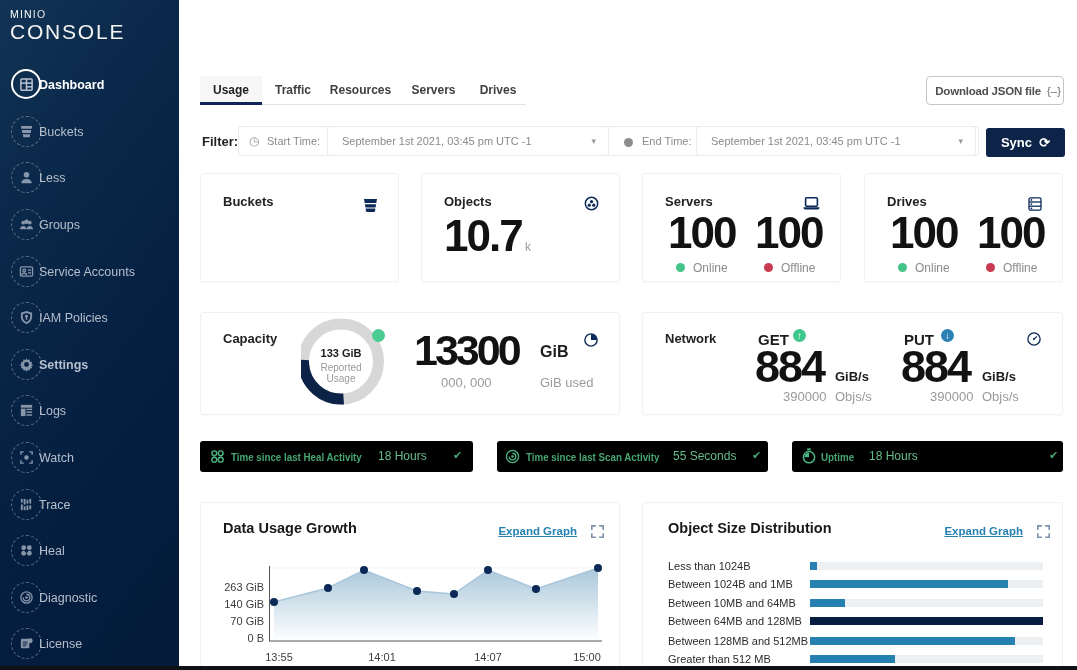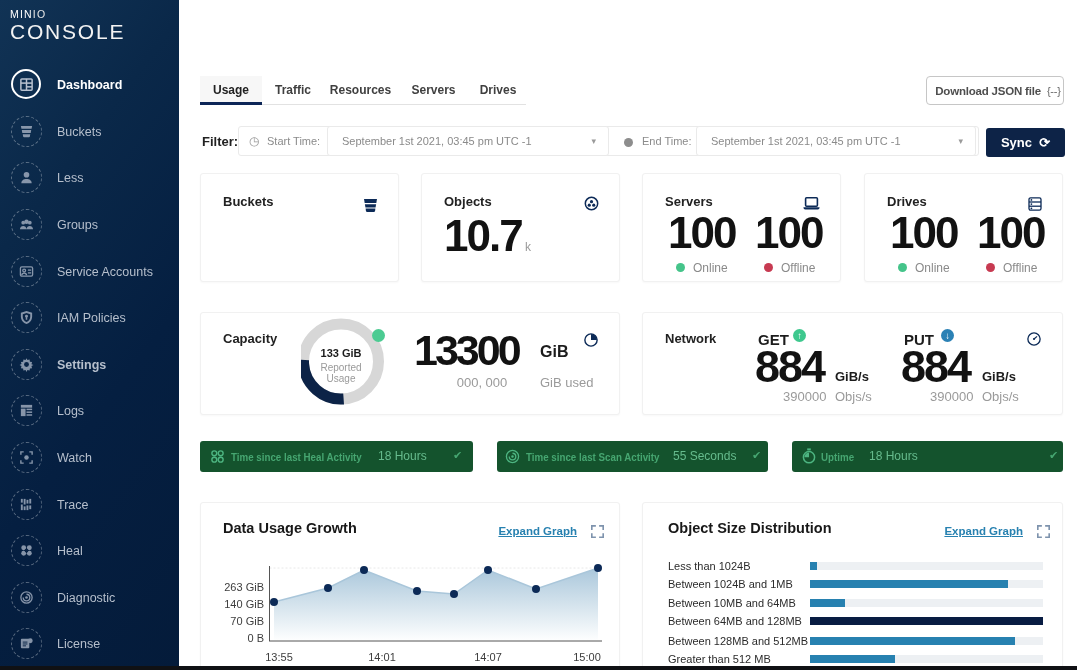--- a/index.html
+++ b/index.html
@@ -10,21 +10,21 @@
   background:linear-gradient(127deg,#113355 0%,#0a2849 28%,#051f41 60%,#041b3a 100%); }
 #logo { padding:8px 0 0 10px; color:#fff; }
 #logo .minio { font-size:10.5px; letter-spacing:1.2px; color:#fff; }
 #logo .minio b { font-weight:normal; }
 #logo .minio span { font-weight:400; color:#e7e7e7; }
 #logo .console { font-size:21px; font-weight:400; letter-spacing:1.8px; color:#f3f3f3; margin-top:0px; }
 .nav-item { position:absolute; left:0; width:179px; height:36px; }
 .nav-circle { position:absolute; left:11px; top:2px; width:31px; height:31px; border-radius:50%;
   border:1px dashed rgba(255,255,255,0.33); display:flex; align-items:center; justify-content:center; }
 .nav-circle svg { width:15px; height:15px; fill:#a7b2c3; opacity:0.8; }
-.nav-label { position:absolute; left:57px; top:50%; transform:translateY(-50%);
+.nav-label { position:absolute; left:39px; top:50%; transform:translateY(-50%);
   font-size:12.5px; color:#b6bfcc; }
 .nav-item.active .nav-circle { border:2px solid #fff; width:30px; height:30px; } .nav-item.active .nav-circle svg { opacity:1; }
 .nav-item.active .nav-label { color:#fff; font-weight:bold; }
 
 #main { position:absolute; left:179px; top:0; width:898px; height:670px; background:#fff; }
 #topbar { position:absolute; left:0; top:0; width:898px; height:48px; background:#fff;
   box-shadow:0 3px 5px rgba(0,0,0,0.07); }
 #topbar .title { position:absolute; left:23px; top:13px; font-size:15px; font-weight:bold; color:#201f1f; }
 
 #tabsrow { position:absolute; left:0; top:76px; width:898px; height:30px; }
@@ -49,21 +49,21 @@
 #syncbtn { position:absolute; left:807px; top:2px; width:79px; height:29px; background:#0d2347;
   border-radius:3px; color:#fff; font-size:13px; font-weight:bold;
   display:flex; align-items:center; justify-content:center; }
 
 .card { position:absolute; background:#fff; border:1px solid #f1f1f1; border-radius:3px;
   box-shadow:0 1px 2px rgba(0,0,0,0.03); }
 .card .clabel { position:absolute; left:22px; top:20px; font-size:13px; font-weight:bold; color:#222; }
 .card .cicon { position:absolute; right:20px; top:22px; }
 .bignum { font-weight:bold; color:#121212; letter-spacing:-2px; }
 
-.pill { position:absolute; top:441px; height:31px; background:#14532d; border-radius:3px;
+.pill { position:absolute; top:441px; height:31px; background:#000000; border-radius:3px;
   font-size:12px; color:#46a671; white-space:nowrap; }
 .plabel { position:absolute; top:10px; font-size:10.5px; font-weight:bold; display:inline-block; transform:scaleX(0.93); transform-origin:left center; }
 .pval { position:absolute; top:8px; font-size:12px; color:#66bb8d; }
 .pcheck { position:absolute; top:8px; font-size:11px; }
 
 .linkblue { color:#2781B0; font-size:11.5px; font-weight:bold; text-decoration:underline; white-space:nowrap; }
 .statline { position:absolute; top:87px; font-size:12px; color:#8a8a8a; }
 .dot { display:inline-block; width:9px; height:9px; border-radius:50%; margin-right:8px; }
 .netlabel { position:absolute; top:18px; font-size:15px; font-weight:bold; color:#1c1c1c; }
 .neticon { position:absolute; top:16px; width:13px; height:13px; border-radius:50%; color:#fff;
@@ -330,21 +330,21 @@
     <circle cx="40" cy="48.5" r="37.5" fill="none" stroke="#d7d7d7" stroke-width="11"></circle>
     <circle cx="40" cy="48.5" r="37.5" fill="none" stroke="#0c2347" stroke-width="11" stroke-dasharray="63 400" transform="rotate(86 40 48.5)"></circle>
     <circle cx="77.5" cy="22.5" r="6.5" fill="#4ccb92"></circle>
   </svg>
   <div style="position:absolute; left:106px; top:34px; width:68px; text-align:center;">
     <div style="font-size:11px; font-weight:bold; color:#1c1c1c;">133 GiB</div>
     <div style="font-size:10px; color:#9a9a9a; margin-top:3px; line-height:11px;">Reported<br>Usage</div>
   </div>
   <div class="bignum" style="position:absolute; left:213px; top:13px; font-size:43px; letter-spacing:-3px;">13300</div>
   <div style="position:absolute; left:339px; top:30px; font-size:16px; font-weight:bold; color:#1c1c1c;">GiB</div>
-  <div style="position:absolute; left:240px; top:62px; width:82px; text-align:center; font-size:13px; color:#9a9a9a;">000, 000</div>
+  <div style="position:absolute; left:240px; top:62px; width:82px; text-align:left; font-size:13px; color:#9a9a9a;">000, 000</div>
   <div style="position:absolute; left:339px; top:62px; font-size:13px; color:#9a9a9a;">GiB used</div>
   <div class="cicon" style="right:21px; top:20px;"><svg width="14" height="14" viewBox="0 0 16 16">
         <circle cx="8" cy="8" r="7" fill="none" stroke="#0c2a57" stroke-width="1.6"></circle>
         <path fill="#0c2a57" d="M8 8V1.2A6.8 6.8 0 0 1 14.8 8z"></path>
       </svg></div>
 </div>
 
 <div class="card" style="left:642px; top:312px; width:421px; height:103px;">
   <div class="clabel" style="top:18px;">Network</div>
   <div class="netlabel" style="left:115px;">GET</div>

